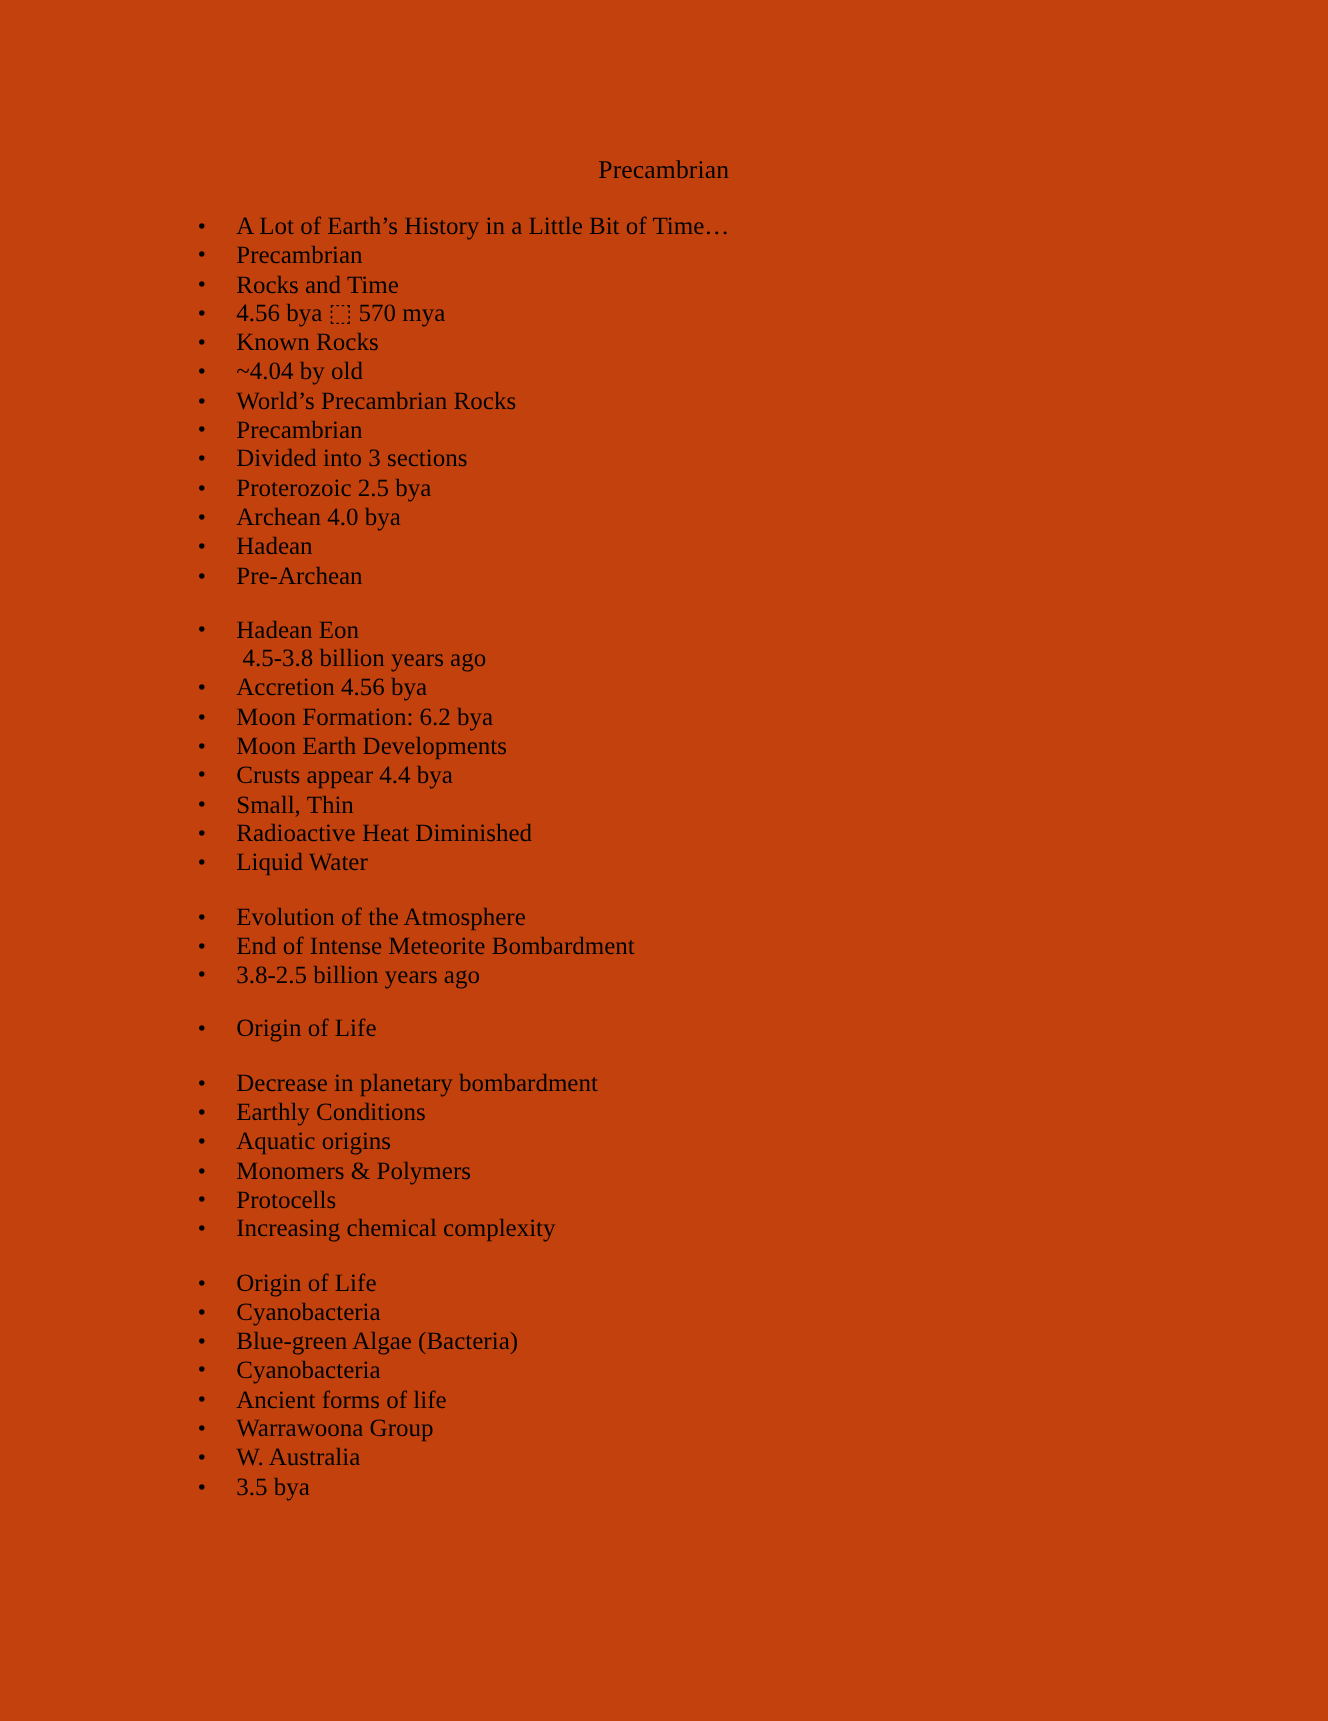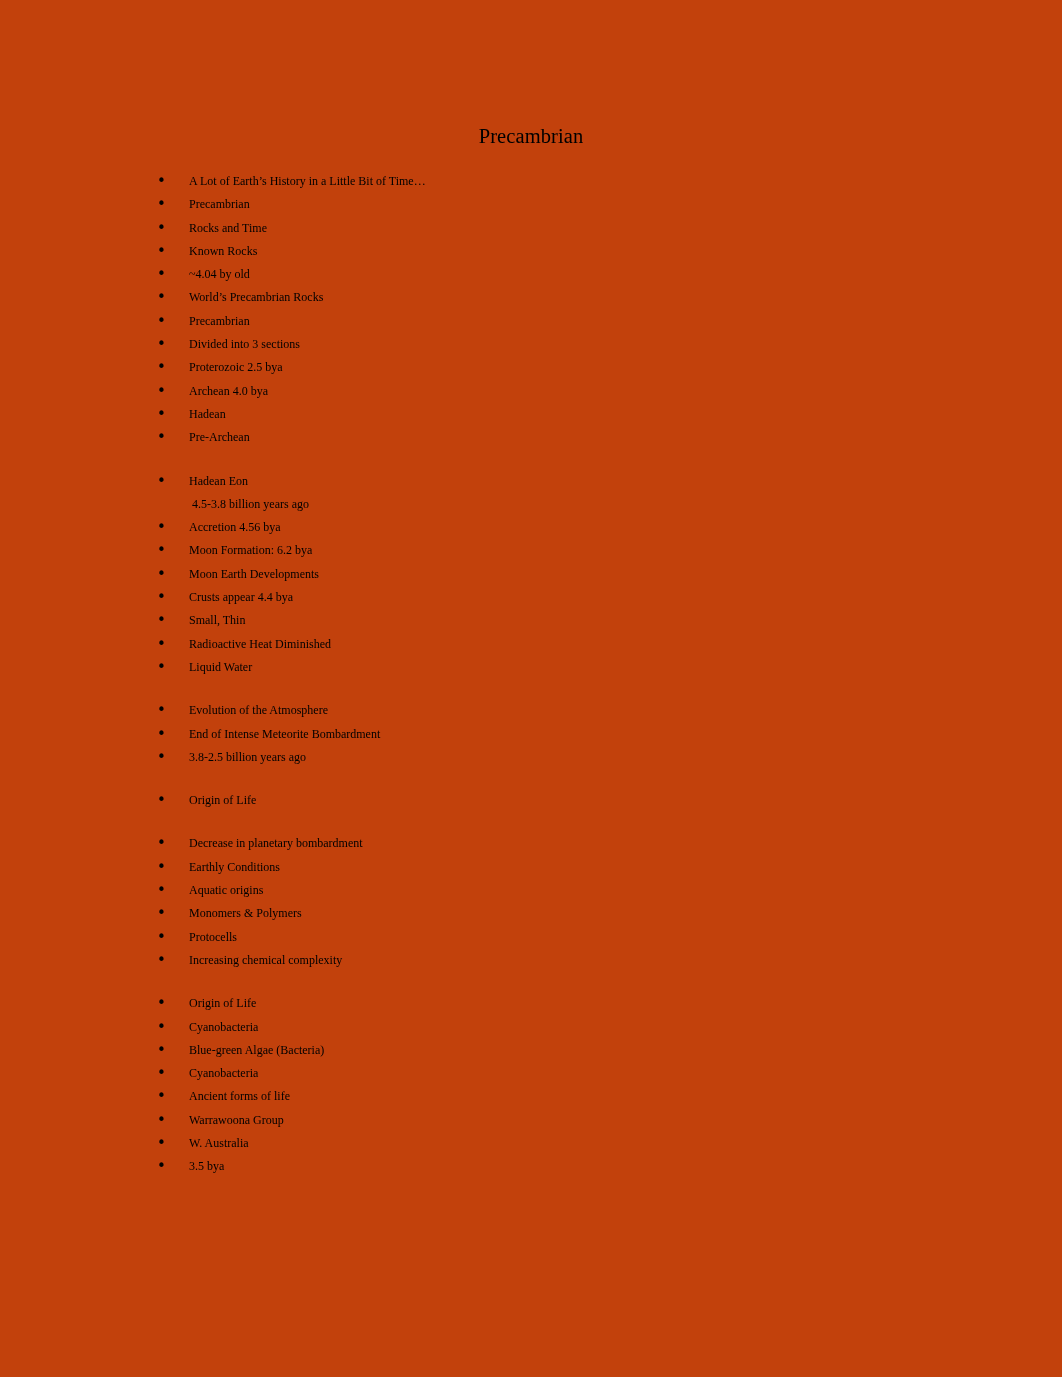--- a/index.html
+++ b/index.html
@@ -40,21 +40,21 @@
     width: 1062px;
   }
   .blocks {
     margin: 0;
     padding: 0;
     list-style: none;
   }
   .bullet-item {
     position: relative;
     padding-left: 189px;
-    font-size: 12px;
+    font-size: 20px;
     line-height: 23.3px;
     min-height: 23.3px;
   }
   .bullet-item::before {
     content: "\2022";
     position: absolute;
     left: 157px;
     top: 0;
     font-size: 15px;
     line-height: 23.3px;
@@ -83,20 +83,23 @@
           <div class="bullet-item">
             <span class="bullet-line">A Lot of Earth’s History in a Little Bit of Time…</span>
           </div>
           <div class="bullet-item">
             <span class="bullet-line">Precambrian</span>
           </div>
           <div class="bullet-item">
             <span class="bullet-line">Rocks and Time</span>
           </div>
           <div class="bullet-item">
+            <span class="bullet-line">4.56 bya ⬚ 570 mya</span>
+          </div>
+          <div class="bullet-item">
             <span class="bullet-line">Known Rocks</span>
           </div>
           <div class="bullet-item">
             <span class="bullet-line">~4.04 by old</span>
           </div>
           <div class="bullet-item">
             <span class="bullet-line">World’s Precambrian Rocks</span>
           </div>
           <div class="bullet-item">
             <span class="bullet-line">Precambrian</span>

